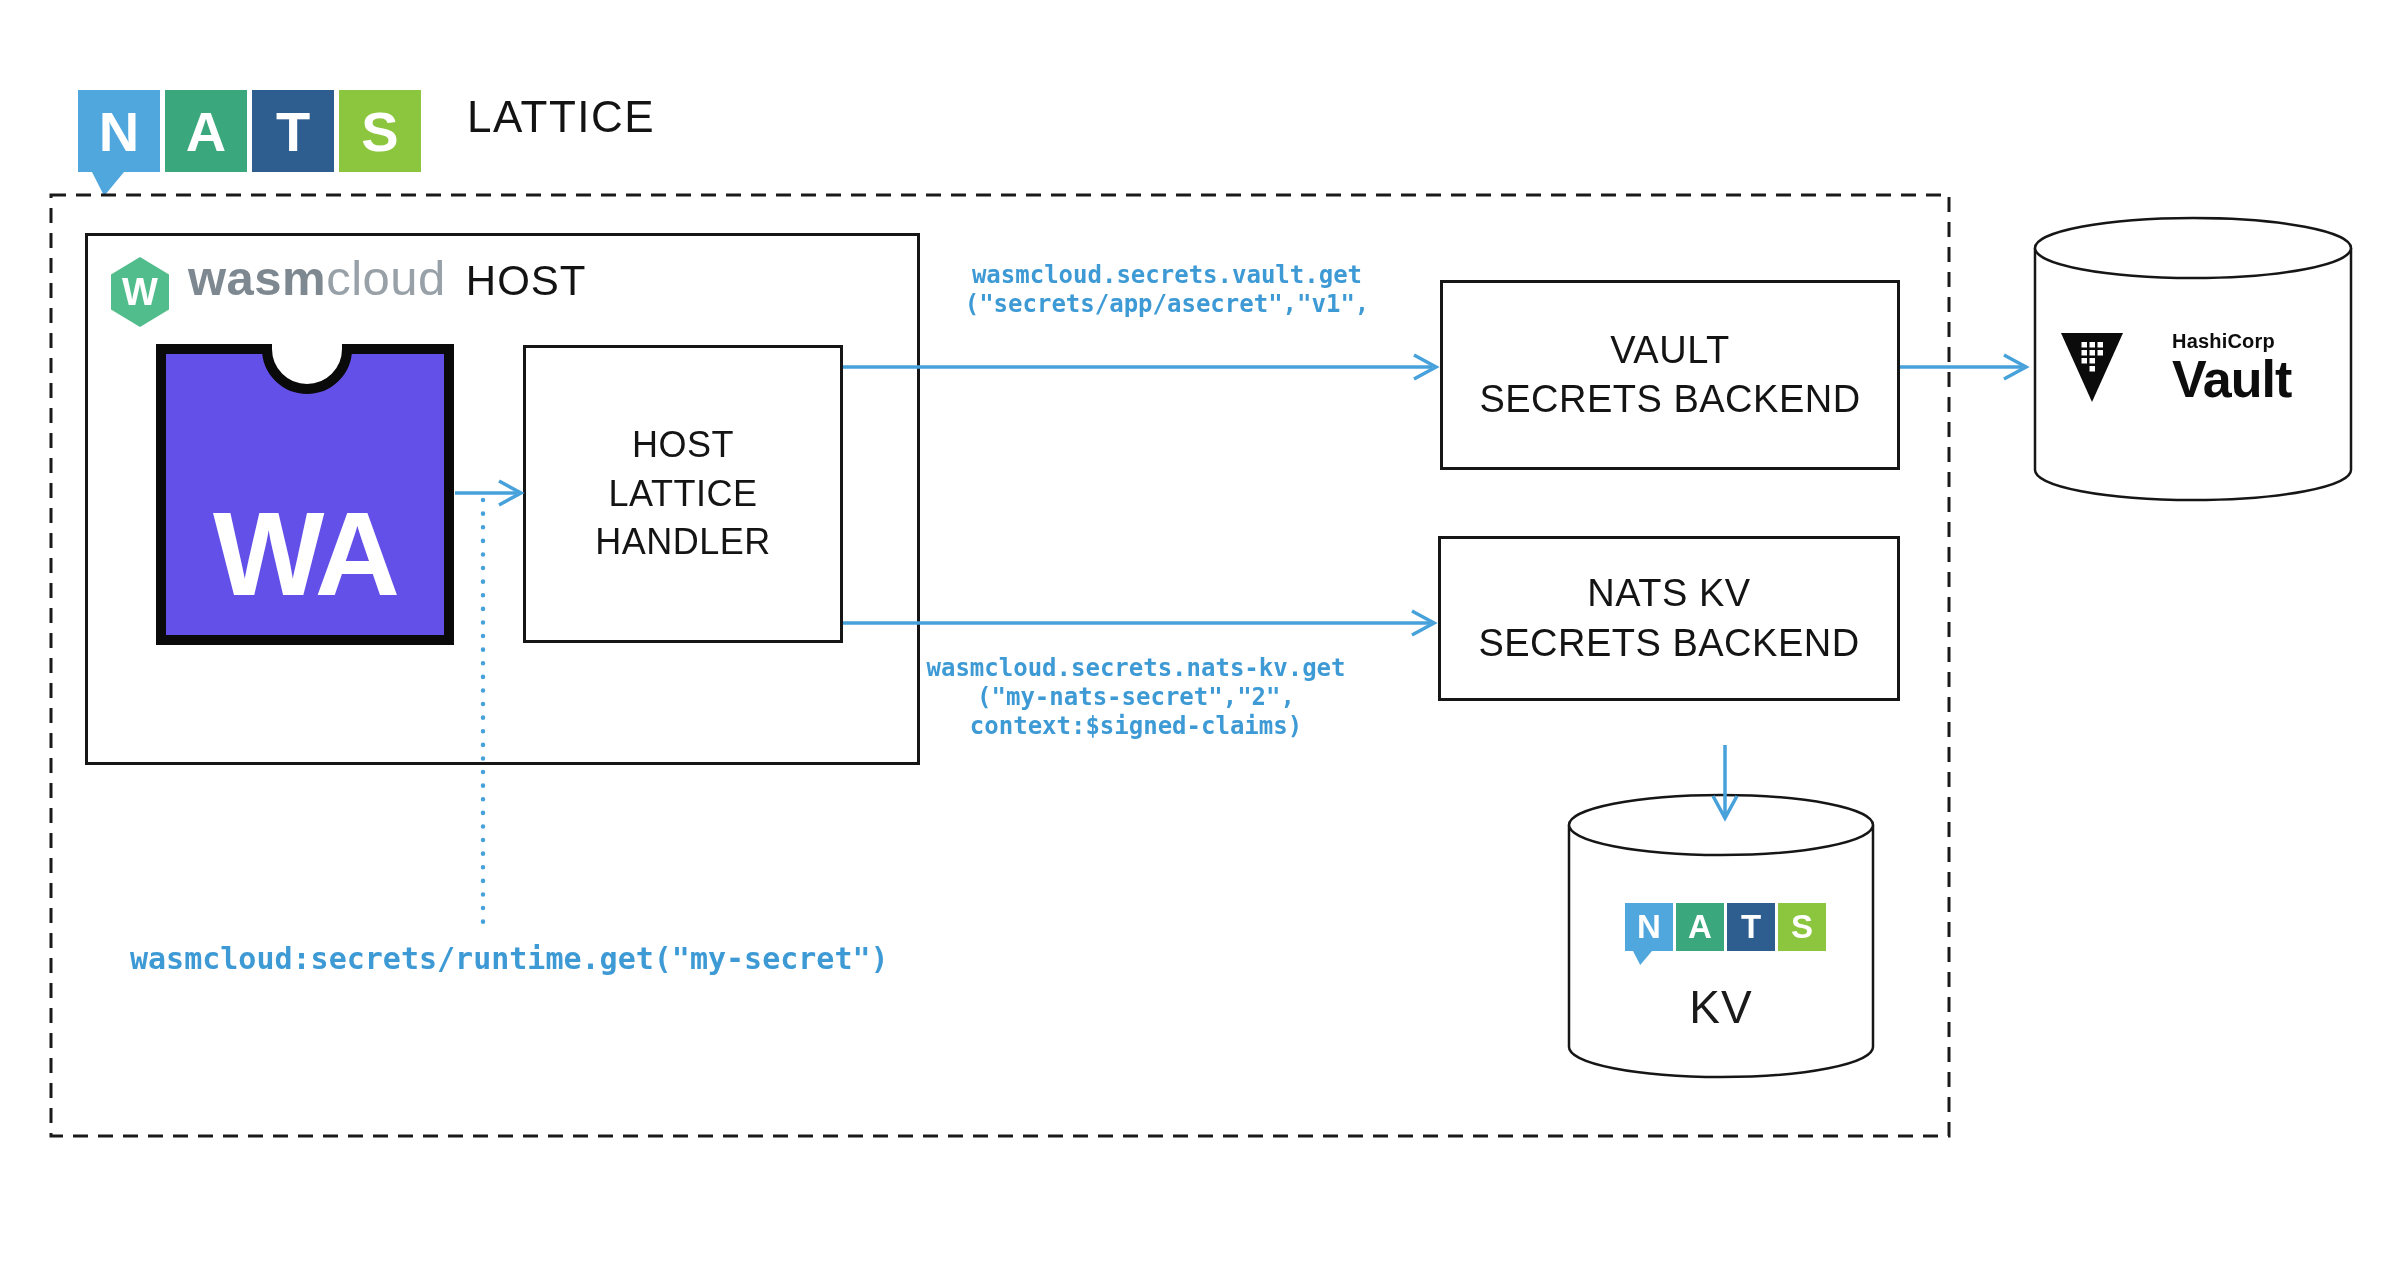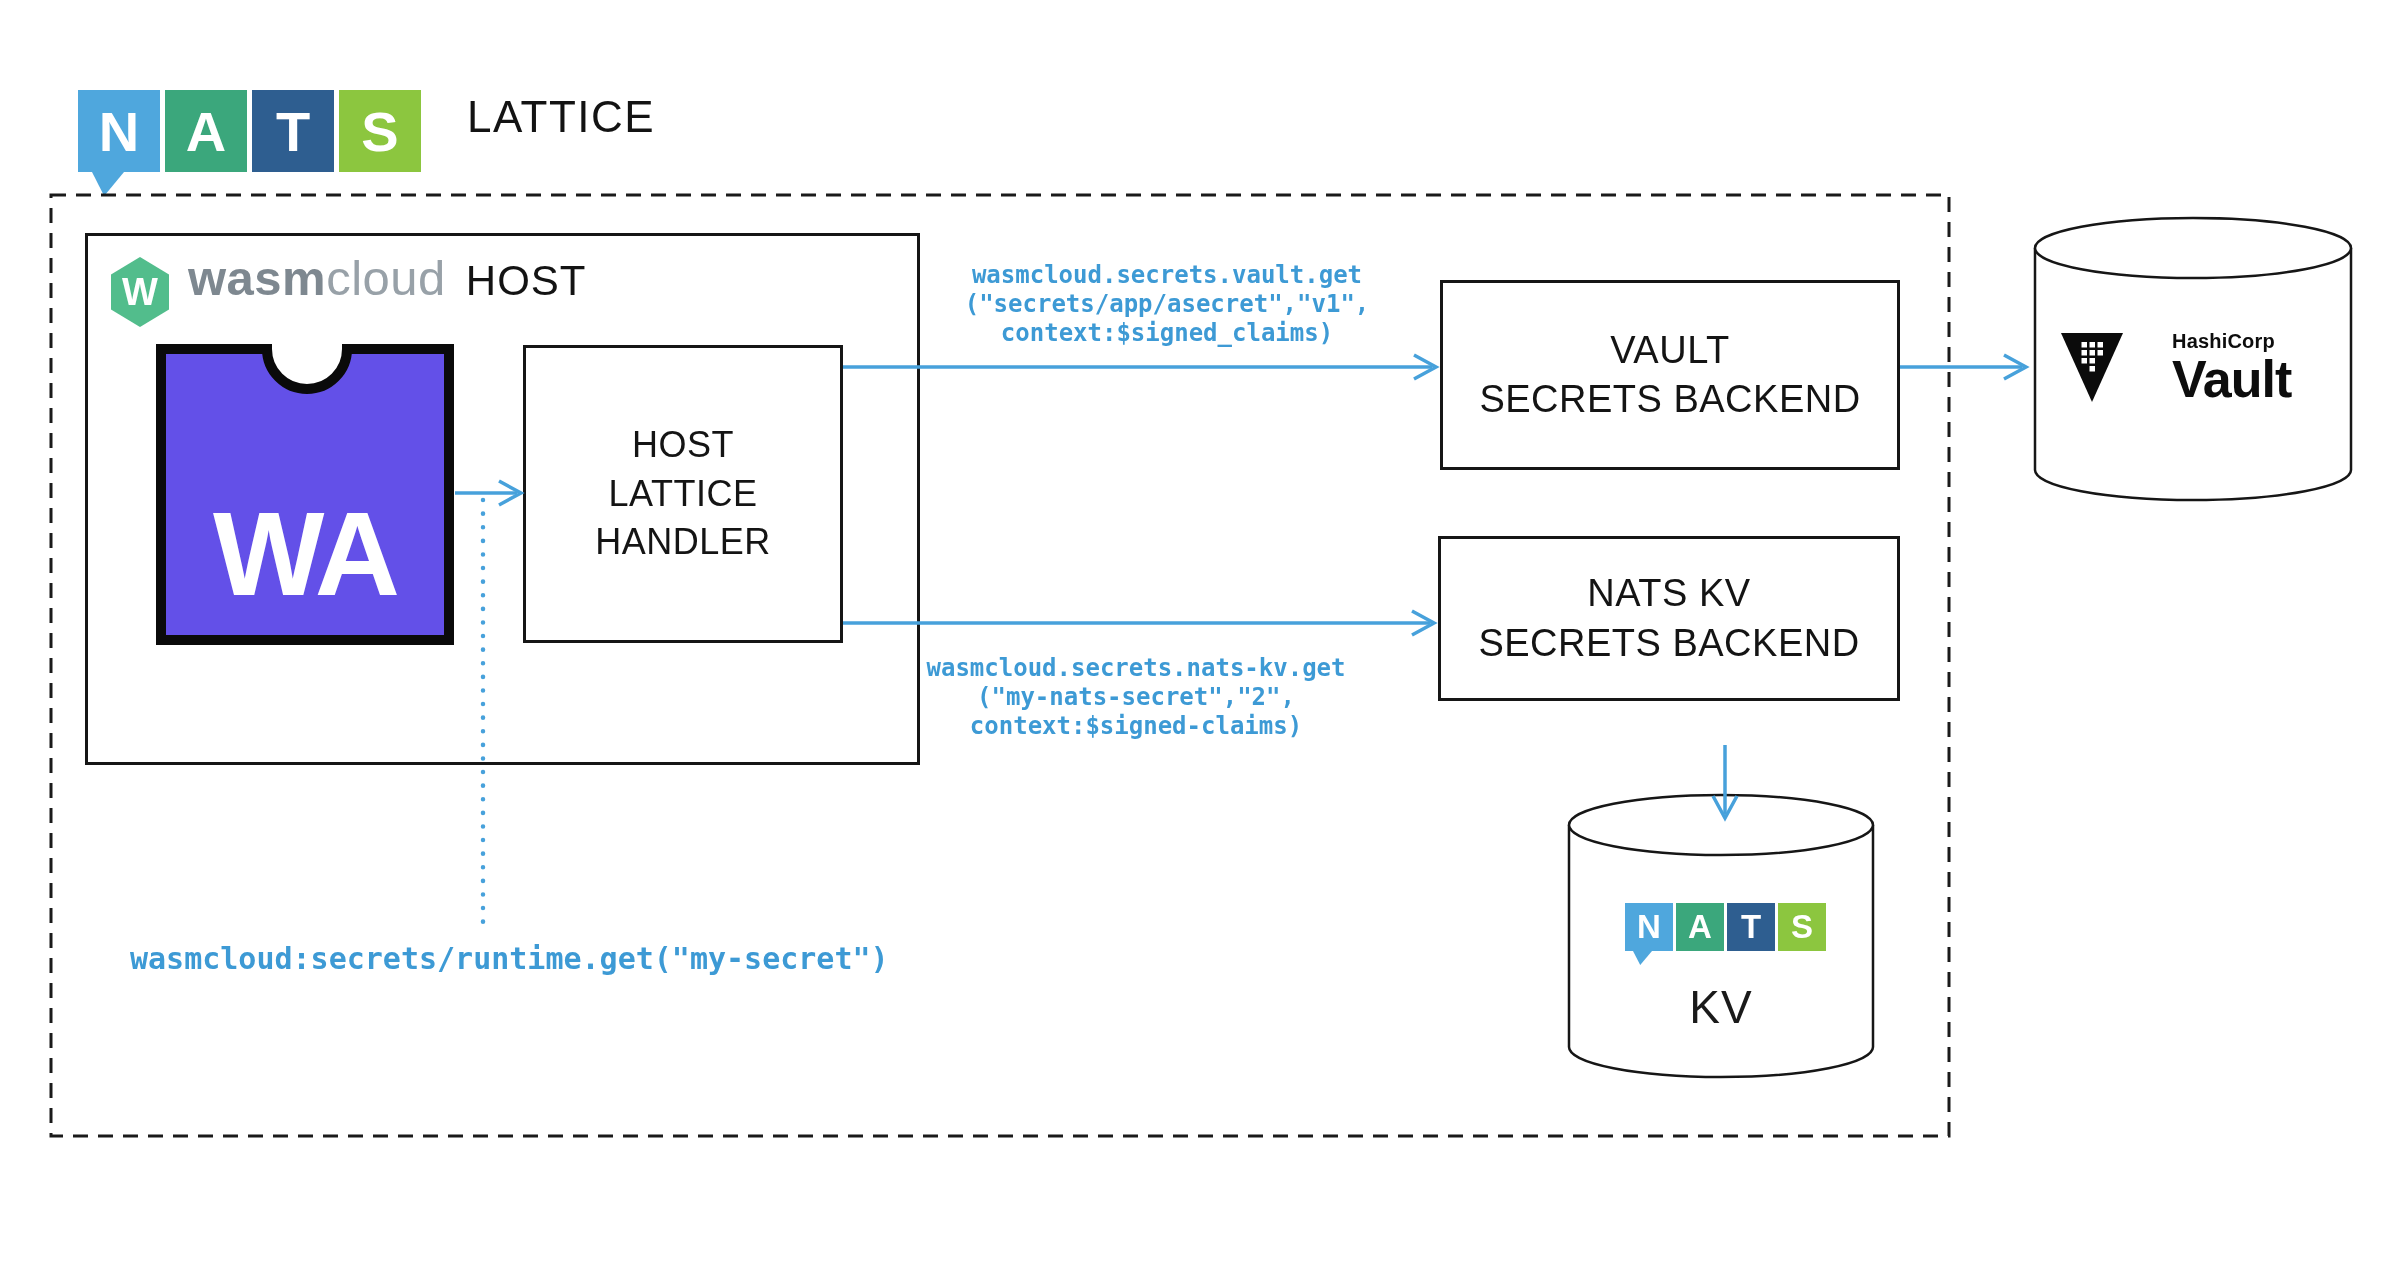--- a/index.html
+++ b/index.html
@@ -152,21 +152,20 @@
     </div>
     <div class="nats-tile" style="background-color: rgb(140, 198, 63);">
       <span>S</span>
     </div>
   </div>
   <div class="kv-label">KV</div>
 
   <div class="code code-block vault-call">
     <div>wasmcloud.secrets.vault.get</div>
     <div>("secrets/app/asecret","v1",</div>
-    <div>context:$signed_claims)</div>
   </div>
   <div class="code code-block natskv-call">
     <div>wasmcloud.secrets.nats-kv.get</div>
     <div>("my-nats-secret","2",</div>
     <div>context:$signed-claims)</div>
   </div>
   <div class="code runtime-call">wasmcloud:secrets/runtime.get("my-secret")</div>
 
   <svg class="overlay" width="2400" height="1264" viewBox="0 0 2400 1264">
 

